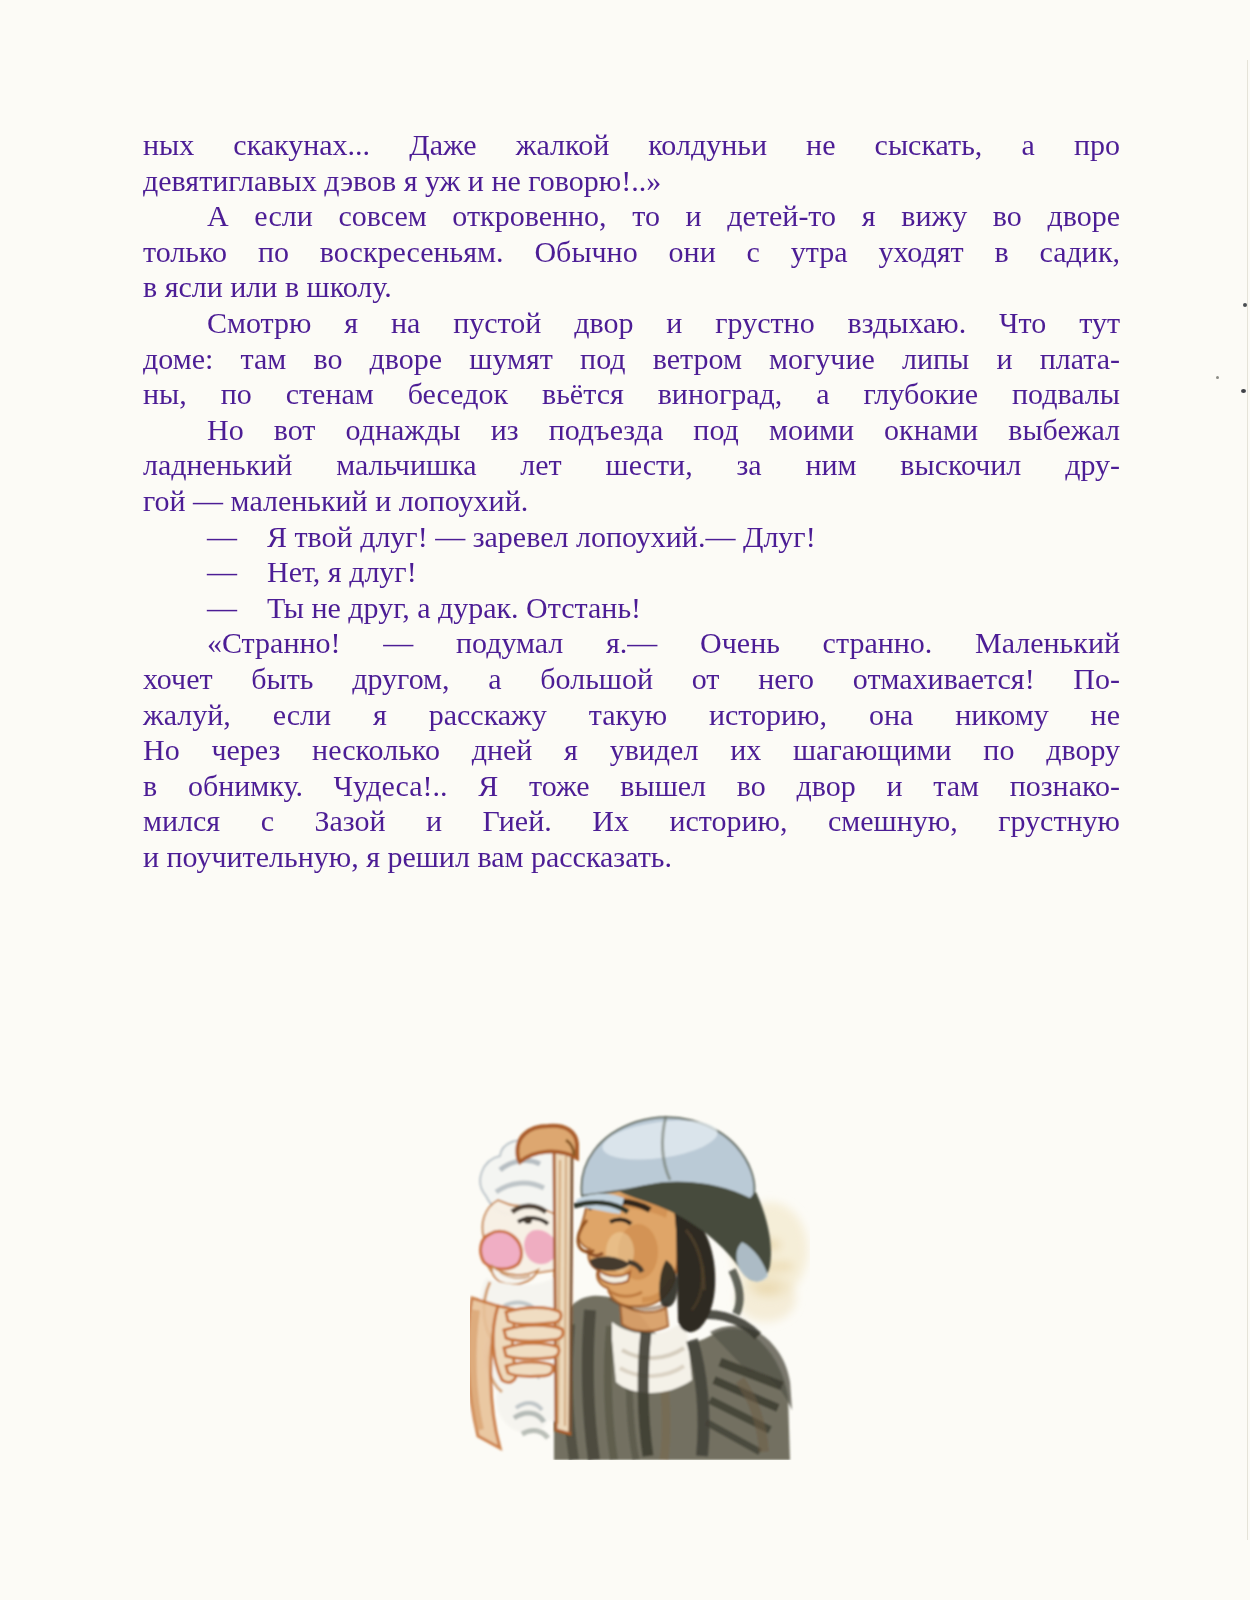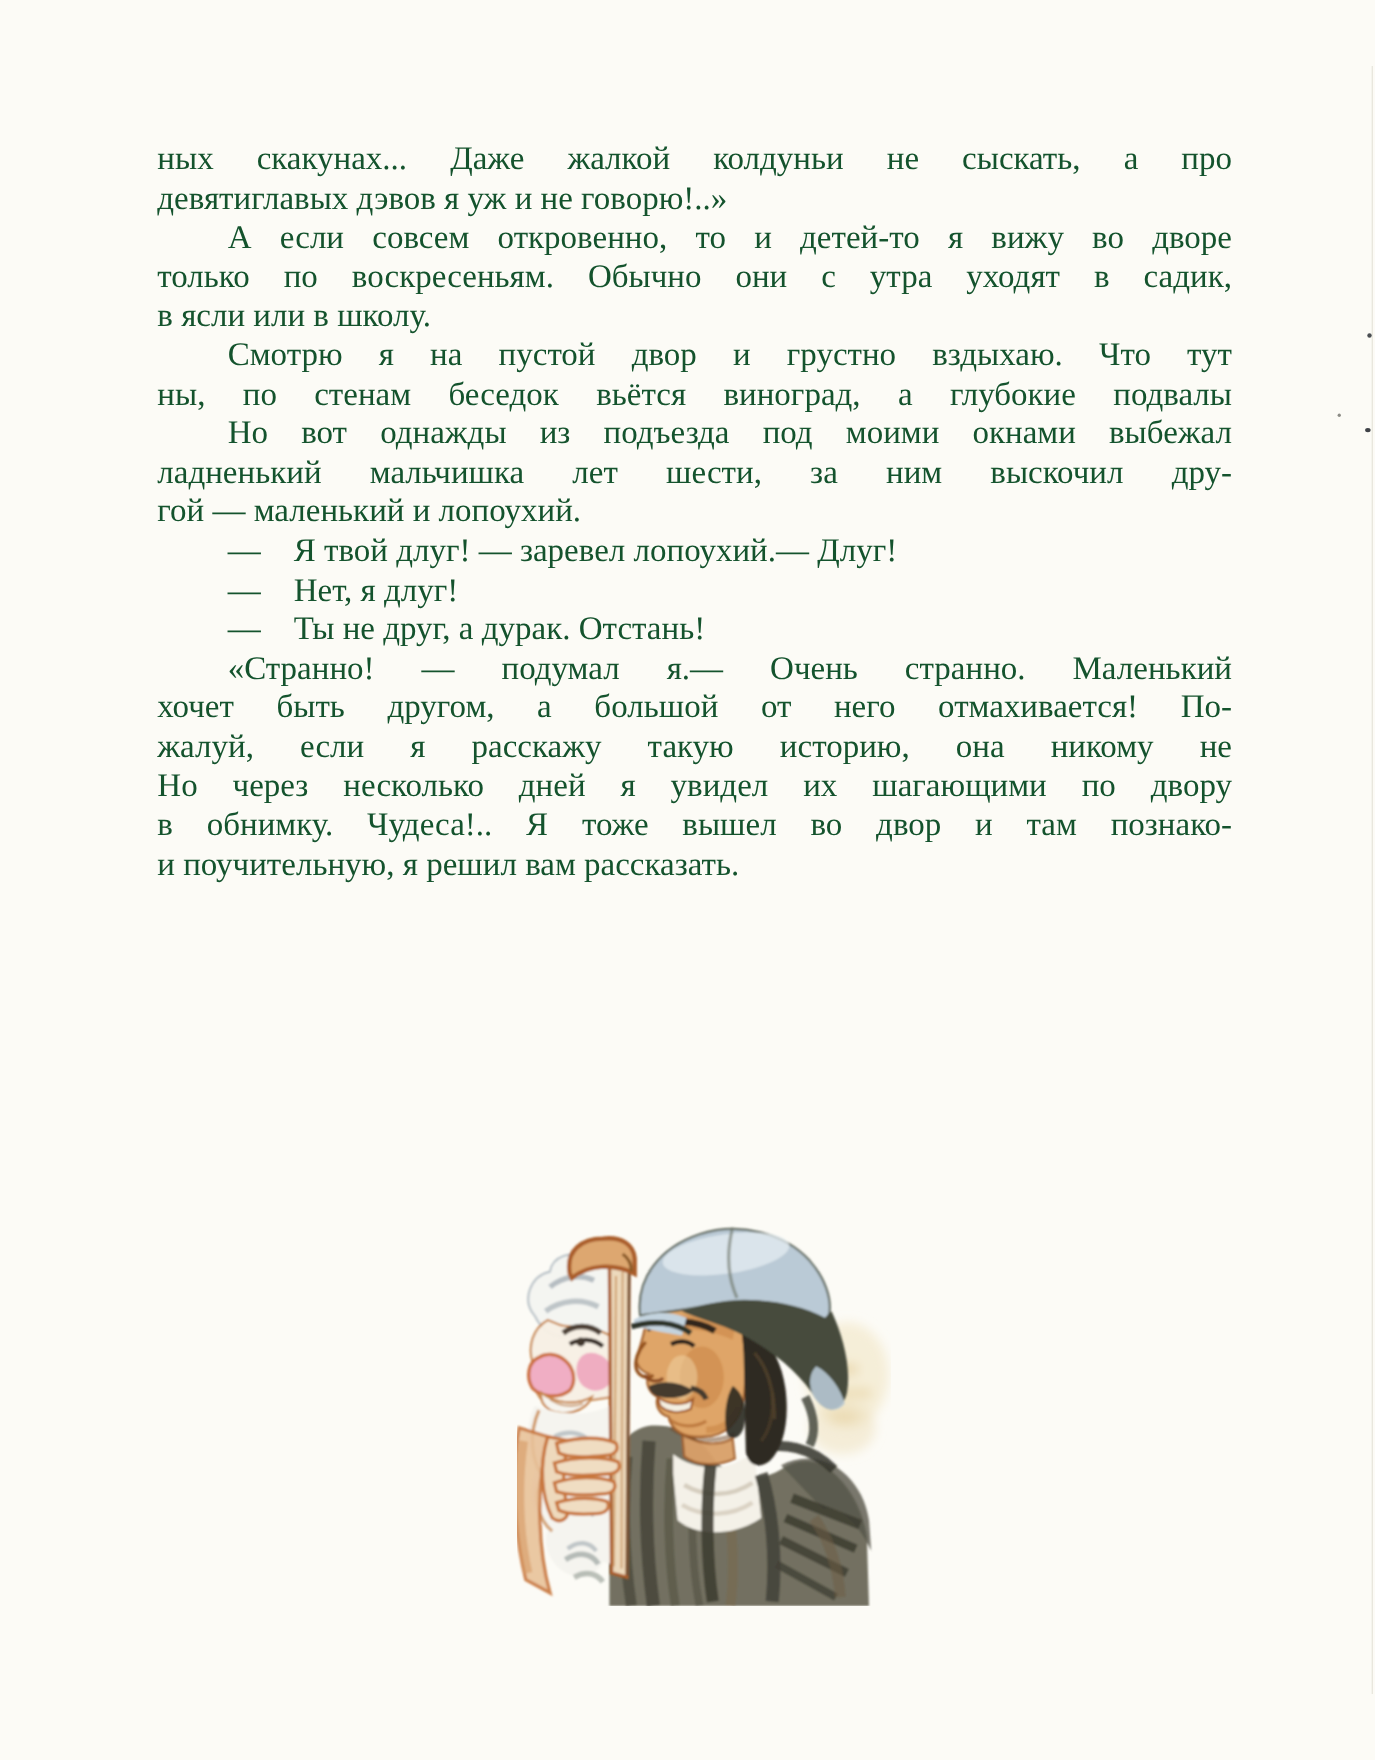--- a/index.html
+++ b/index.html
@@ -6,21 +6,21 @@
   .page{
     position:relative;
     width:1250px;height:1600px;
     background:#fcfbf6;
     overflow:hidden;
     font-family:"Liberation Serif","DejaVu Serif",serif;
   }
   .text-block{
     position:absolute;
     left:143px;top:127px;width:977px;
-    color:#14532d;
+    color:#4c1d95;
     font-size:30px;
     line-height:35.6px;
   }
   .line{
     text-align:justify;
     text-align-last:justify;
     white-space:normal;
   }
   .line.last,.line.left{
     text-align:right;
@@ -47,32 +47,34 @@
 
 <div class="page">
 
   <div class="text-block">
       <div class="line">ных скакунах... Даже жалкой колдуньи не сыскать, а про</div>
       <div class="line last">девятиглавых дэвов я уж и не говорю!..»</div>
       <div class="line indent">А если совсем откровенно, то и детей-то я вижу во дворе</div>
       <div class="line">только по воскресеньям. Обычно они с утра уходят в садик,</div>
       <div class="line last">в ясли или в школу.</div>
       <div class="line indent">Смотрю я на пустой двор и грустно вздыхаю. Что тут</div>
+      <div class="line">доме: там во дворе шумят под ветром могучие липы и плата-</div>
       <div class="line">ны, по стенам беседок вьётся виноград, а глубокие подвалы</div>
       <div class="line indent">Но вот однажды из подъезда под моими окнами выбежал</div>
       <div class="line">ладненький мальчишка лет шести, за ним выскочил дру-</div>
       <div class="line last">гой — маленький и лопоухий.</div>
       <div class="line left last indent">— Я твой длуг! — заревел лопоухий.— Длуг!</div>
       <div class="line left last indent">— Нет, я длуг!</div>
       <div class="line left last indent">— Ты не друг, а дурак. Отстань!</div>
       <div class="line indent">«Странно! — подумал я.— Очень странно. Маленький</div>
       <div class="line">хочет быть другом, а большой от него отмахивается! По-</div>
       <div class="line">жалуй, если я расскажу такую историю, она никому не</div>
       <div class="line">Но через несколько дней я увидел их шагающими по двору</div>
       <div class="line">в обнимку. Чудеса!.. Я тоже вышел во двор и там познако-</div>
+      <div class="line">мился с Зазой и Гией. Их историю, смешную, грустную</div>
       <div class="line last">и поучительную, я решил вам рассказать.</div>
     </div>
 
   <svg class="illustration" viewBox="0 0 340 360" role="img" aria-label="Акварельный рисунок: улыбающийся мужчина с усами в светло-голубой кепке; рядом резной посох, из-за которого выглядывает старик с белыми волосами, розовым носом и длинной белой бородой; рука держит посох">
     <defs>
       <filter id="blur5" x="-50%" y="-50%" width="200%" height="200%">
           <feGaussianBlur stdDeviation="5"></feGaussianBlur>
         </filter>
       <filter id="blur2" x="-50%" y="-50%" width="200%" height="200%">
           <feGaussianBlur stdDeviation="1.2"></feGaussianBlur>

